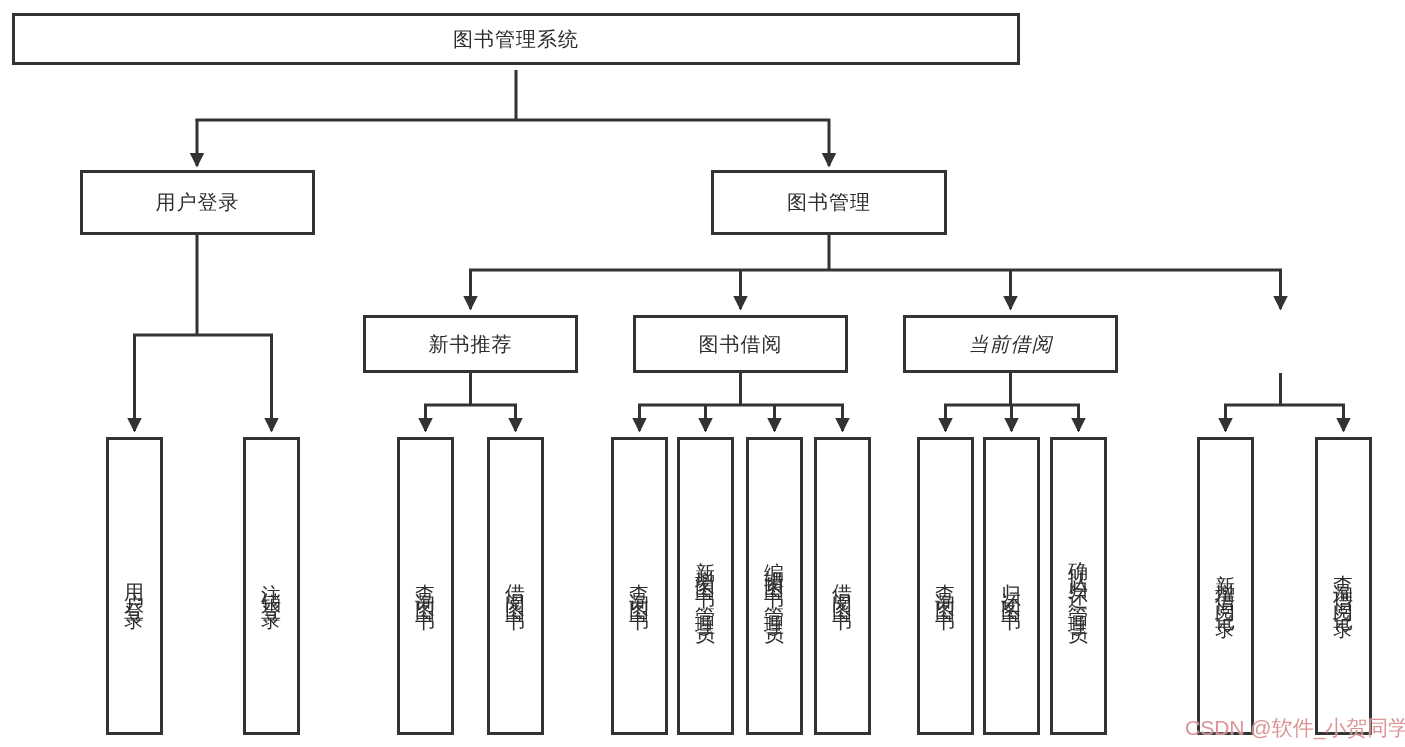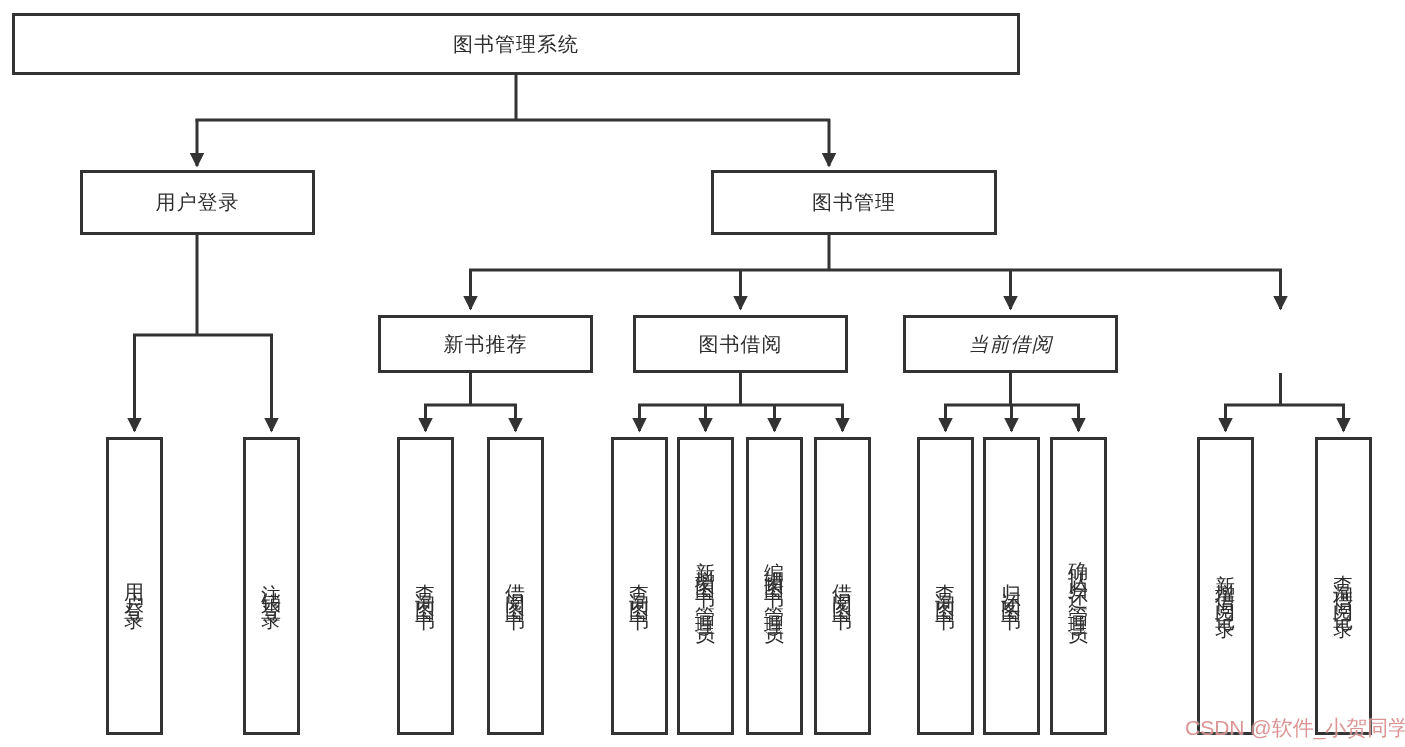--- a/index.html
+++ b/index.html
@@ -41,21 +41,21 @@
     height: 298px;
     top: 437px;
   }
   .vlabel {
     writing-mode: vertical-rl;
     text-orientation: mixed;
     letter-spacing: 9px;
     line-height: 1;
     white-space: nowrap;
   }
-  .root-box   { left: 12px;  top: 13px;  width: 1008px; height: 62px; }
+  .root-box   { left: 12px;  top: 13px;  width: 1008px; height: 52px; }
   .l2-box     { top: 170px;  height: 65px; }
   .l3-box     { top: 315px;  width: 215px; height: 58px; }
   #watermark {
     position: absolute;
     left: 1185px;
     top: 714px;
     z-index: 2;
     font-size: 21px;
     color: rgba(214, 130, 130, 0.85);
     text-shadow: 0 0 2px rgba(255,255,255,0.9);
@@ -110,25 +110,25 @@
     </g>
   </svg>
 
   <div class="box root-box">
     <span class="hlabel">图书管理系统</span>
   </div>
 
   <div class="box l2-box" style="left:80px; width:235px;">
     <span class="hlabel">用户登录</span>
   </div>
-  <div class="box l2-box" style="left:711px; width:286px;">
+  <div class="box l2-box" style="left:711px; width:236px;">
     <span class="hlabel">图书管理</span>
   </div>
 
-  <div class="box l3-box" style="left:378px;">
+  <div class="box l3-box" style="left:363px;">
     <span class="hlabel">新书推荐</span>
   </div>
   <div class="box l3-box" style="left:633px;">
     <span class="hlabel">图书借阅</span>
   </div>
   <div class="box l3-box" style="left:903px;font-style:italic;">
     <span class="hlabel">当前借阅</span>
   </div>
 
   <div class="box vbox" style="left:106px;">

